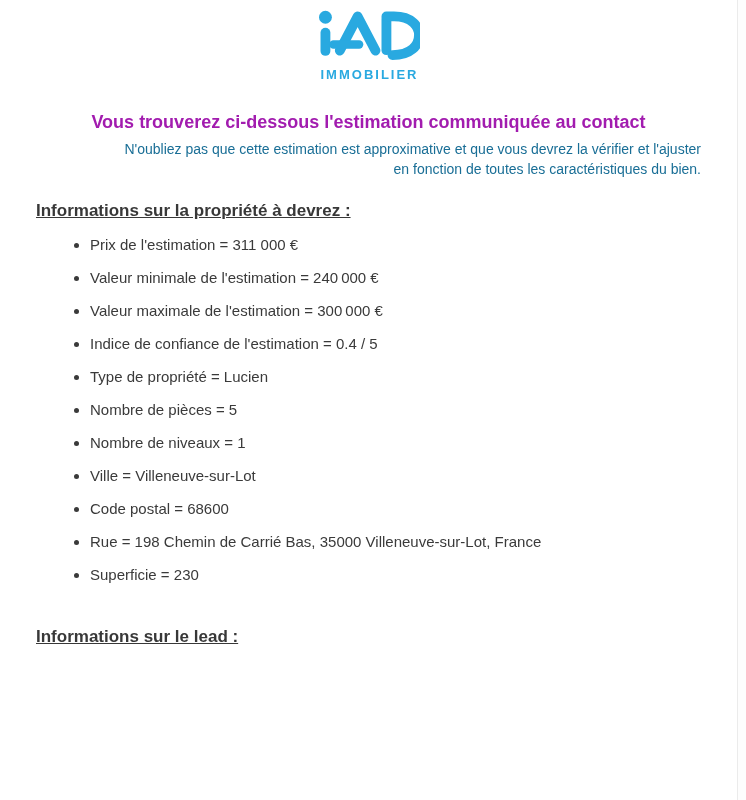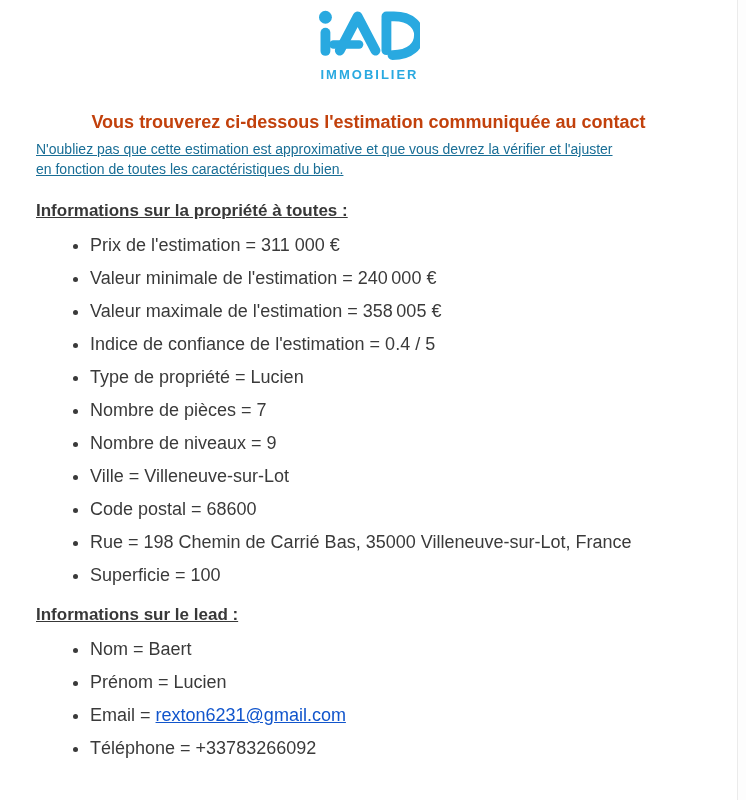--- a/index.html
+++ b/index.html
@@ -34,50 +34,49 @@
     font-size: 13px;
     letter-spacing: 2px;
     margin-top: 3px;
     text-indent: 2px;
   }
   h1.title {
     margin: 30px 0 6px 0;
     font-size: 18px;
     line-height: 21px;
     font-weight: bold;
-    color: #c2410c;
+    color: #a21caf;
     text-align: center;
   }
   p.subtitle {
     margin: 0;
     font-size: 14px;
     line-height: 20px;
     color: #196E96;
-    text-align: left;
+    text-align: right;
     white-space: pre-line;
-    text-decoration: underline;
   }
   section.info-section { margin-top: 22px; }
-  section.info-section + section.info-section { margin-top: 22px; }
+  section.info-section + section.info-section { margin-top: 44px; }
   h2.section-heading {
     margin: 0;
     font-size: 17px;
     line-height: 20px;
     font-weight: bold;
     color: #383838;
     text-decoration: underline;
   }
   ul.info-list {
     list-style: disc;
     margin: 16px 0 0 0;
     padding-left: 54px;
     color: #3A3A3A;
   }
   ul.info-list li {
-    font-size: 18px;
+    font-size: 15px;
     line-height: 16px;
     margin-bottom: 17px;
   }
   a.email-link, .email-link {
     color: #1155CC;
     text-decoration: underline;
     cursor: pointer;
   }
 </style>
 </head>
@@ -96,40 +95,34 @@
         <path d="M 90 8.5 L 100 8.5 C 124 8.5 133 22 133 33 C 133 47 122 59.5 98 59.5" stroke="#29A9E0" stroke-width="13" stroke-linecap="round" stroke-linejoin="round"></path>
       </svg>
       <div class="logo-tagline">IMMOBILIER</div>
     </div>
 
     <h1 class="title">Vous trouverez ci-dessous l'estimation communiquée au contact</h1>
     <p class="subtitle">N'oubliez pas que cette estimation est approximative et que vous devrez la vérifier et l'ajuster
 en fonction de toutes les caractéristiques du bien.</p>
 
     <section class="info-section">
-      <h2 class="section-heading">Informations sur la propriété à toutes :</h2>
+      <h2 class="section-heading">Informations sur la propriété à devrez :</h2>
       <ul class="info-list">
           <li>Prix de l'estimation = 311 000 €</li>
           <li>Valeur minimale de l'estimation = 240 000 €</li>
-          <li>Valeur maximale de l'estimation = 358 005 €</li>
+          <li>Valeur maximale de l'estimation = 300 000 €</li>
           <li>Indice de confiance de l'estimation = 0.4 / 5</li>
           <li>Type de propriété = Lucien</li>
-          <li>Nombre de pièces = 7</li>
-          <li>Nombre de niveaux = 9</li>
+          <li>Nombre de pièces = 5</li>
+          <li>Nombre de niveaux = 1</li>
           <li>Ville = Villeneuve-sur-Lot</li>
           <li>Code postal = 68600</li>
           <li>Rue = 198 Chemin de Carrié Bas, 35000 Villeneuve-sur-Lot, France</li>
-          <li>Superficie = 100</li>
+          <li>Superficie = 230</li>
         </ul>
     </section>
 
     <section class="info-section">
       <h2 class="section-heading">Informations sur le lead :</h2>
-      <ul class="info-list">
-          <li>Nom = Baert</li>
-          <li>Prénom = Lucien</li>
-          <li>Email = <a class="email-link">rexton6231@gmail.com</a></li>
-          <li>Téléphone = +33783266092</li>
-        </ul>
     </section>
 
   </div>
 </div>
 
 </body></html>

